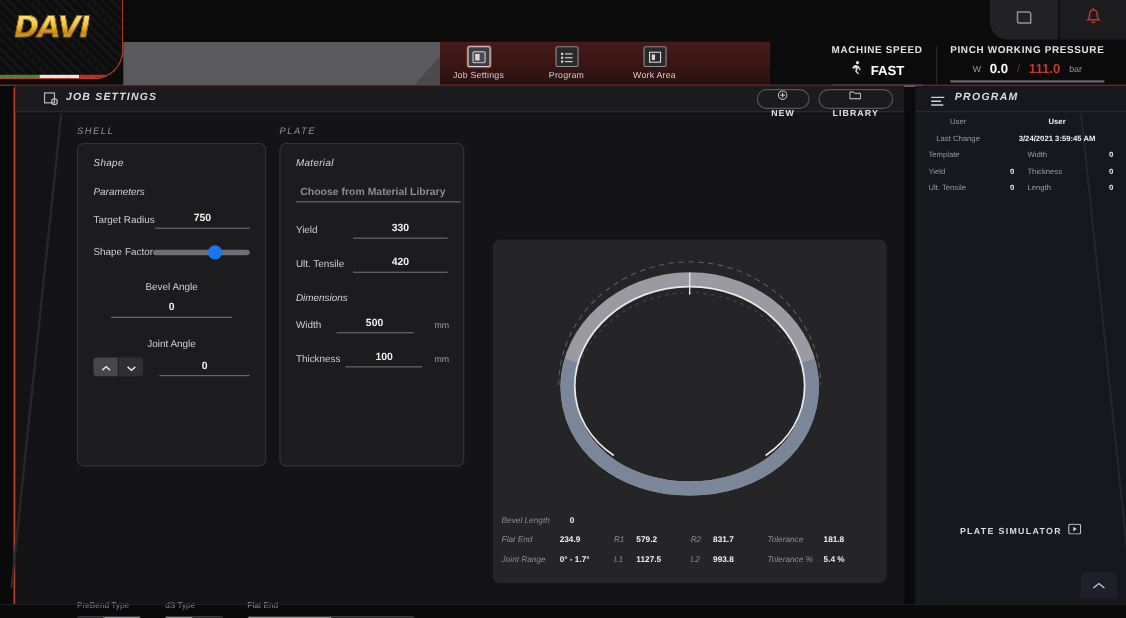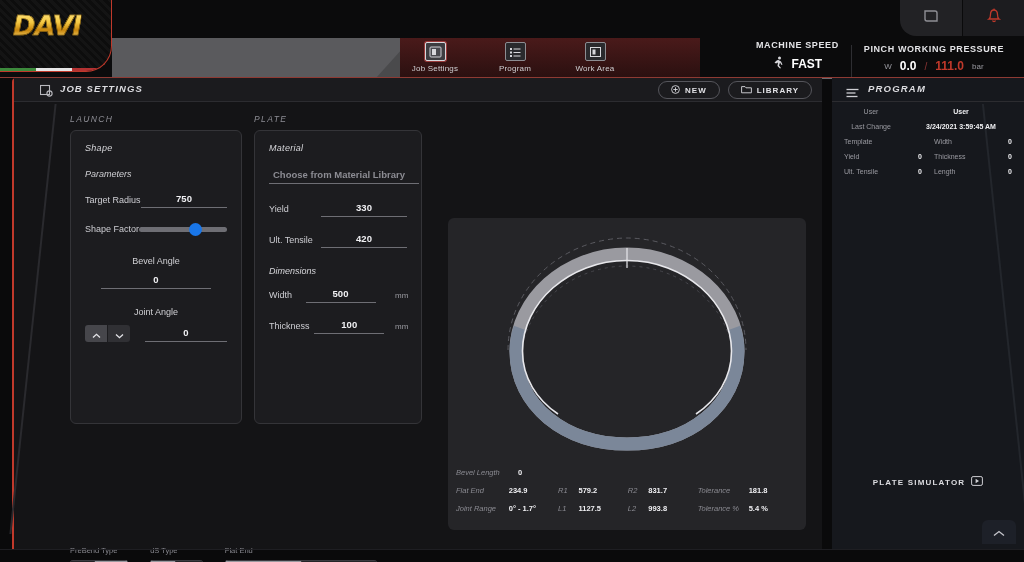--- a/index.html
+++ b/index.html
@@ -49,21 +49,21 @@
   }
   .tabs { position:absolute; top:40px; left:395px; display:flex; gap:0; }
   .tab { width:80px; text-align:center; color:#cfcfd2; font-size:8px; letter-spacing:.2px; cursor:pointer; }
   .tab .ic {
     width:21px; height:19px; margin:2px auto 3px; border:1px solid #8d8d92; border-radius:2px;
     display:flex; align-items:center; justify-content:center; background:#2a2a2d;
   }
   .tab.active .ic { border-color:#d8d8dc; background:#3d3d41; box-shadow:0 0 0 1px #9a3a3a; }
   .tab .ic svg { display:block; }
 
-  .meters { position:absolute; top:40px; right:8px; display:flex; align-items:flex-end; gap:0; }
+  .meters { position:absolute; top:40px; right:8px; display:flex; align-items:flex-start; gap:0; }
   .meter { padding:0 12px; }
   .meter .mlabel { font-size:9px; font-weight:bold; color:#e3e3e6; letter-spacing:.6px; text-align:center; }
   .meter .mrow { display:flex; align-items:center; justify-content:center; gap:8px; margin-top:5px; }
   .meter .mval { font-size:12px; font-weight:bold; color:#fff; }
   .meter .mval.red { color:#c0392b; }
   .meter .munit { font-size:8px; color:#9a9aa0; }
   .meter .msep { font-size:10px; color:#8a3434; }
   .meter .mw { font-size:8px; color:#9a9aa0; }
   .meter .underline { height:2px; background:#6b6b70; margin-top:4px; }
   .mdiv { width:1px; height:34px; background:#2e2e32; margin-top:2px; }
@@ -83,21 +83,21 @@
     border-top-left-radius:4px;
   }
   .main-header { position:relative; height:24px; border-bottom:1px solid #2c2c30; background:#1b1b1e; }
   .mh-title { position:absolute; left:46px; top:5px; font-size:9.5px; font-style:italic; font-weight:bold;
               color:#dcdce0; letter-spacing:1.1px; }
   .mh-icon { position:absolute; left:26px; top:5px; }
   .mh-btns { position:absolute; right:10px; top:3px; display:flex; gap:8px; }
   .pill {
     height:18px; padding:0 12px; border:1px solid #55555b; border-radius:9px;
     display:flex; align-items:center; gap:5px; color:#e2e2e6; font-size:8px; font-weight:bold;
-    letter-spacing:1px; background:transparent; cursor:pointer;
+    letter-spacing:1px; background:transparent; cursor:pointer;flex-direction:column;
   }
   .diag { position:absolute; left:18px; top:26px; width:2px; height:430px; background:#2a2a2e;
           transform:skewX(-6deg); }
   .diag2 { position:absolute; left:148px; top:100px; width:1px; height:22px; background:#3a3a3f;
            transform:skewX(-28deg); }
 
   
   .cols { position:absolute; left:56px; top:36px; display:flex; gap:12px; }
   .sec-title { font-size:8.5px; font-style:italic; color:#8e8e95; letter-spacing:1.4px; margin-bottom:6px; }
   .card { background:#1c1c1f; border:1px solid #343438; border-radius:6px; padding:12px 14px; }
@@ -326,21 +326,21 @@
           <span>LIBRARY</span>
         </div>
       </div>
     </div>
     <div class="diag"></div>
     <div class="diag2"></div>
 
     <div class="cols">
 
       <div>
-        <div class="sec-title">LAUNCH</div>
+        <div class="sec-title">SHELL</div>
         <div class="card" style="width:172px; height:294px;">
           <div class="card-sub">Shape</div>
 
 
           <div class="group-label" style="margin-top:16px;font-style:italic;">Parameters</div>
 
           <div class="field">
             <span class="fl">Target Radius</span>
             <span class="inp">750</span>
           </div>

